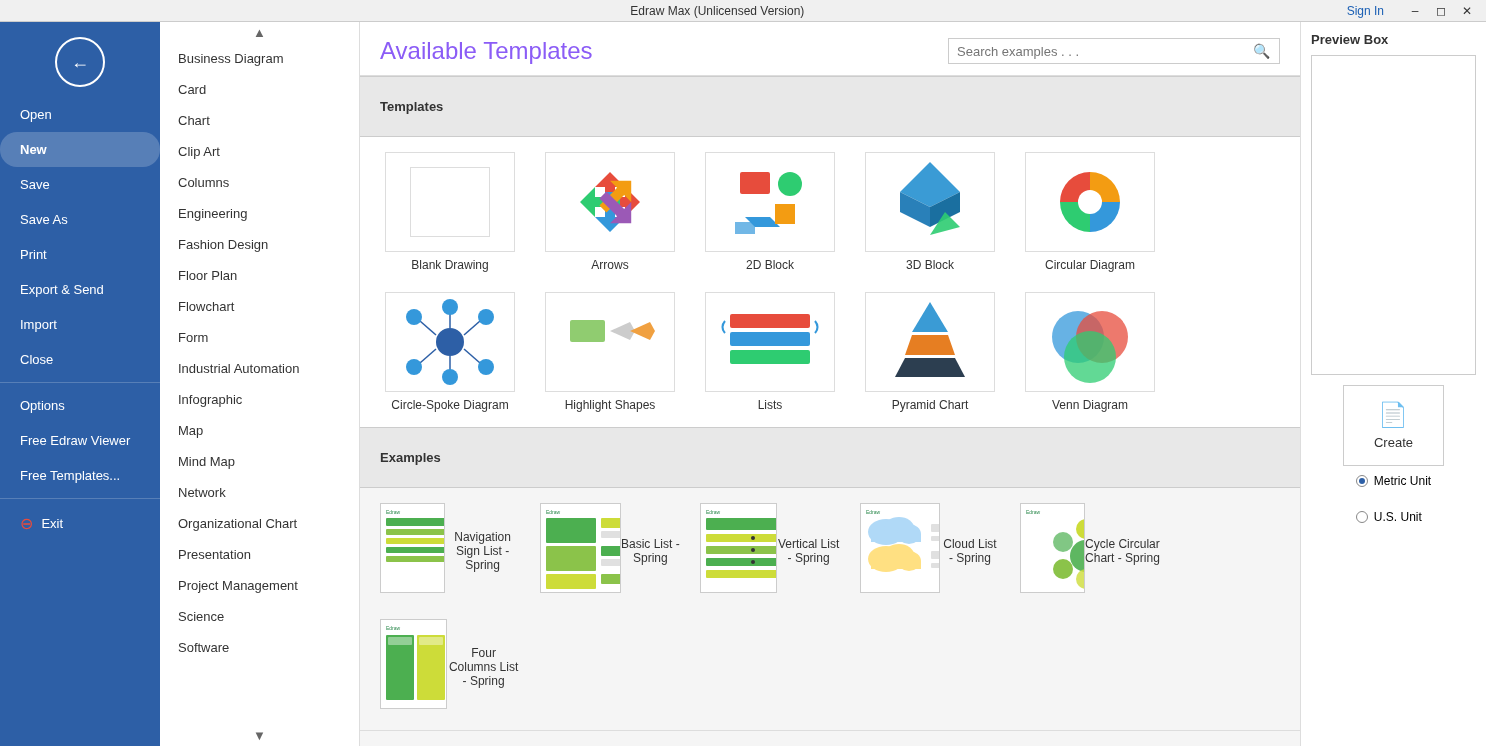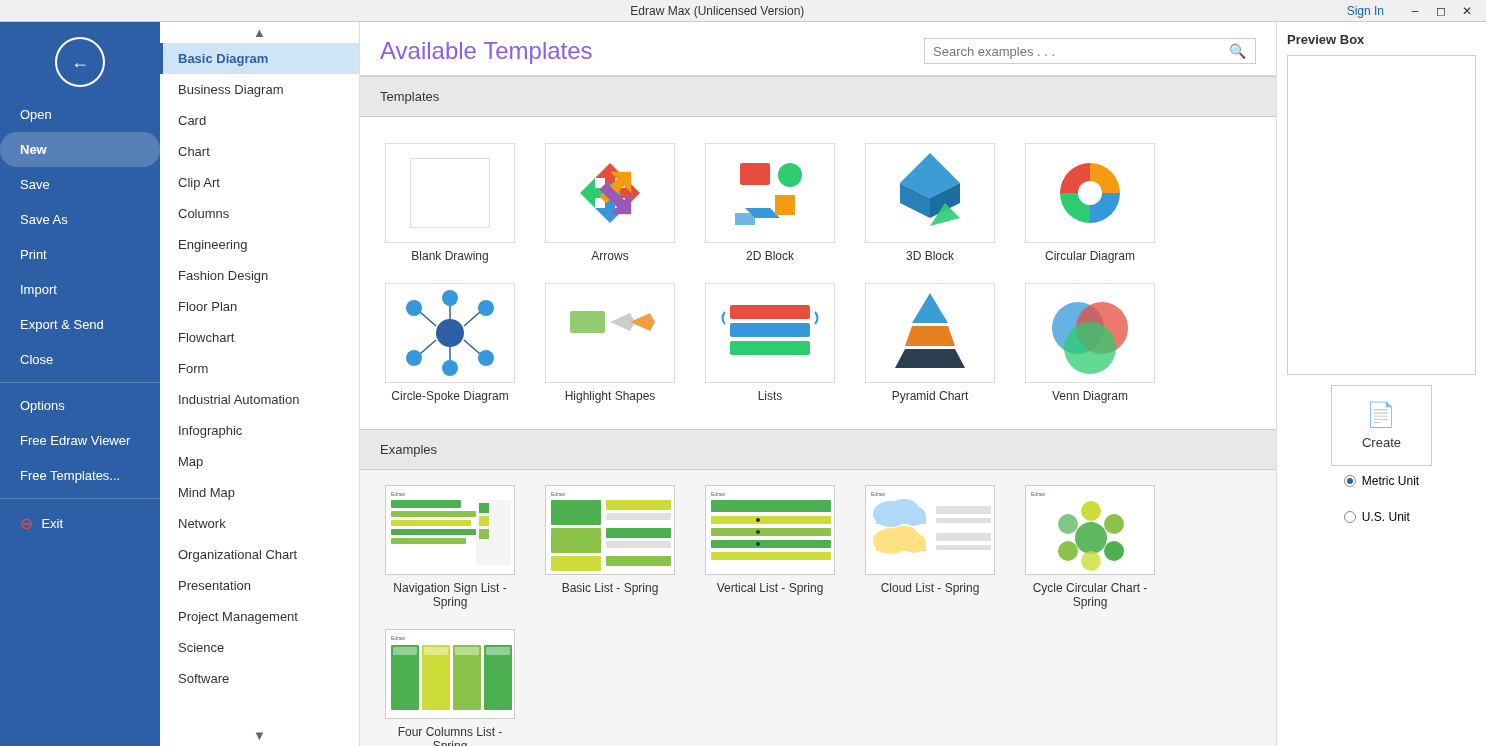--- a/index.html
+++ b/index.html
@@ -113,31 +113,31 @@
     .search-icon { color: #555; font-size: 14px; cursor: pointer; }
 
     
     .templates-area {
       flex: 1;
       overflow-y: auto;
       padding: 0;
     }
     .section-header {
       background: #e8e8e8;
-      padding: 12px 20px;
-      font-weight: 400;
+      padding: 22px 20px;
+      font-weight: 700;
       font-size: 13px;
       color: #333;
       border-bottom: 1px solid #ccc;
       border-top: 1px solid #ccc;
     }
     .templates-grid {
       display: flex;
       flex-wrap: wrap;
-      padding: 26px 20px;
+      padding: 15px 20px;
       gap: 20px;
       background: white;
     }
     .template-item {
       display: flex;
       flex-direction: column;
       align-items: center;
       width: 140px;
       cursor: pointer;
     }
@@ -160,21 +160,21 @@
     
     .examples-grid {
       display: flex;
       flex-wrap: wrap;
       padding: 15px 20px;
       gap: 20px;
       background: #f5f5f5;
     }
     .example-item {
       display: flex;
-      flex-direction: column;
+      flex-direction: row;
       align-items: center;
       width: 140px;
       cursor: pointer;
     }
     .example-thumb {
       width: 130px;
       height: 90px;
       border: 1px solid #ccc;
       background: white;
       overflow: hidden;
@@ -182,21 +182,21 @@
       position: relative;
     }
     .example-label {
       font-size: 12px;
       color: #333;
       text-align: center;
     }
 
     
     .preview-panel {
-      width: 210px;
+      width: 186px;
       background: white;
       border-left: 1px solid #ddd;
       display: flex;
       flex-direction: column;
       padding: 10px;
       flex-shrink: 0;
     }
     .preview-title { font-weight: 700; font-size: 13px; margin-bottom: 8px; color: #333; }
     .preview-box {
       flex: 1;
@@ -277,39 +277,38 @@
 <div class="app-body">
 
   <div class="sidebar">
     <div class="sidebar-back">←</div>
     <div class="sidebar-menu">
       <div class="sidebar-item">Open</div>
       <div class="sidebar-item active">New</div>
       <div class="sidebar-item">Save</div>
       <div class="sidebar-item">Save As</div>
       <div class="sidebar-item">Print</div>
+      <div class="sidebar-item">Export &amp; Send</div>
       <div class="sidebar-item">Import</div>
-      <div class="sidebar-item">Export &amp; Send</div>
       <div class="sidebar-item">Close</div>
       <div class="sidebar-divider"></div>
       <div class="sidebar-item">Options</div>
       <div class="sidebar-item">Free Edraw Viewer</div>
       <div class="sidebar-item">Free Templates...</div>
       <div class="sidebar-divider"></div>
       <div class="sidebar-exit">
         <span class="exit-icon">⊖</span>
         <span>Exit</span>
       </div>
     </div>
   </div>
 
   <div class="category-panel">
     <div class="cat-scroll-up">▲</div>
     <div class="category-list">
-      <div class="category-item active">Basic Diagram</div>
       <div class="category-item">Business Diagram</div>
       <div class="category-item">Card</div>
       <div class="category-item">Chart</div>
       <div class="category-item">Clip Art</div>
       <div class="category-item">Columns</div>
       <div class="category-item">Engineering</div>
       <div class="category-item">Fashion Design</div>
       <div class="category-item">Floor Plan</div>
       <div class="category-item">Flowchart</div>
       <div class="category-item">Form</div>

